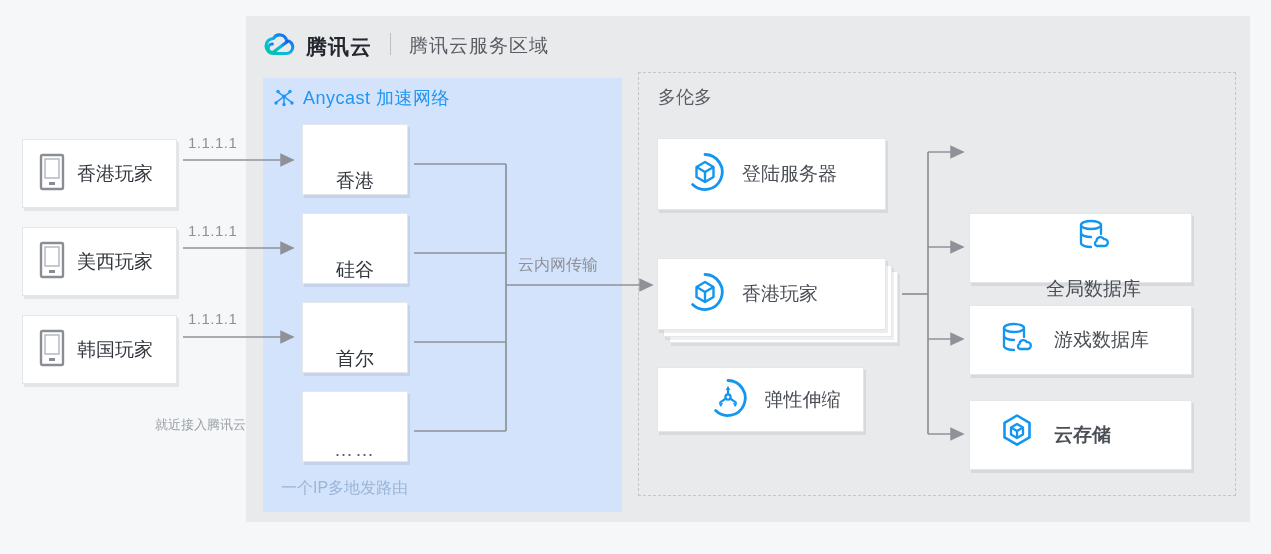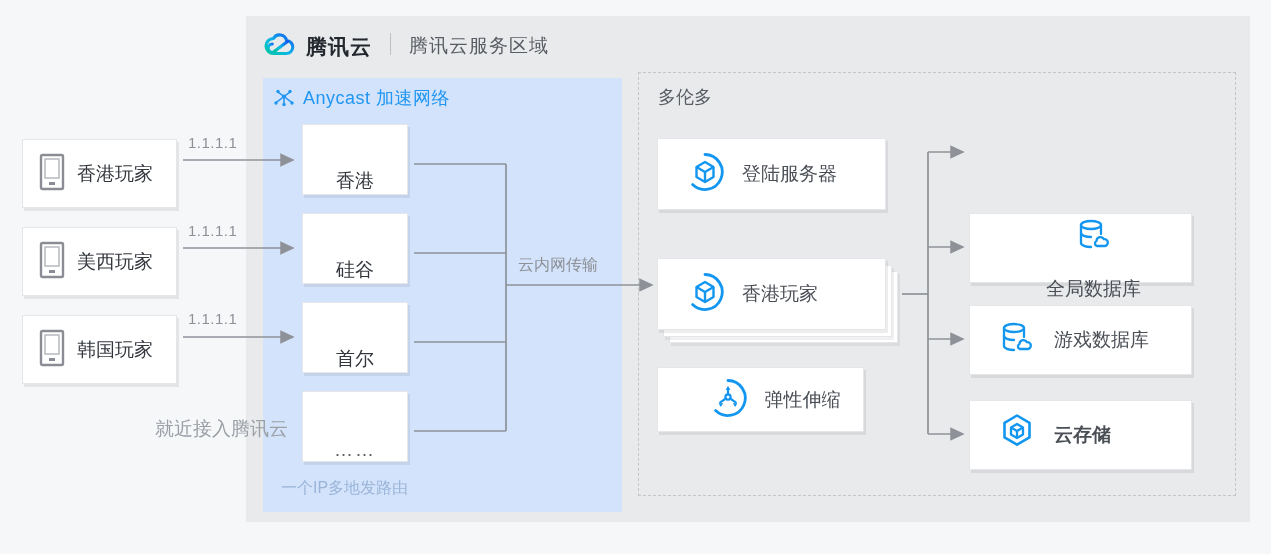--- a/index.html
+++ b/index.html
@@ -164,21 +164,21 @@
     position: absolute;
     left: 518px;
     top: 255px;
     font-size: 16px;
     color: #8d9197;
   }
   .lbl-nearest {
     position: absolute;
     left: 155px;
     top: 416px;
-    font-size: 19px;
+    font-size: 13px;
     color: #9aa0a6;
     text-align: right;
   }
   .lbl-onip {
     position: absolute;
     left: 281px;
     top: 478px;
     font-size: 16px;
     color: #9bb5d8;
   }

